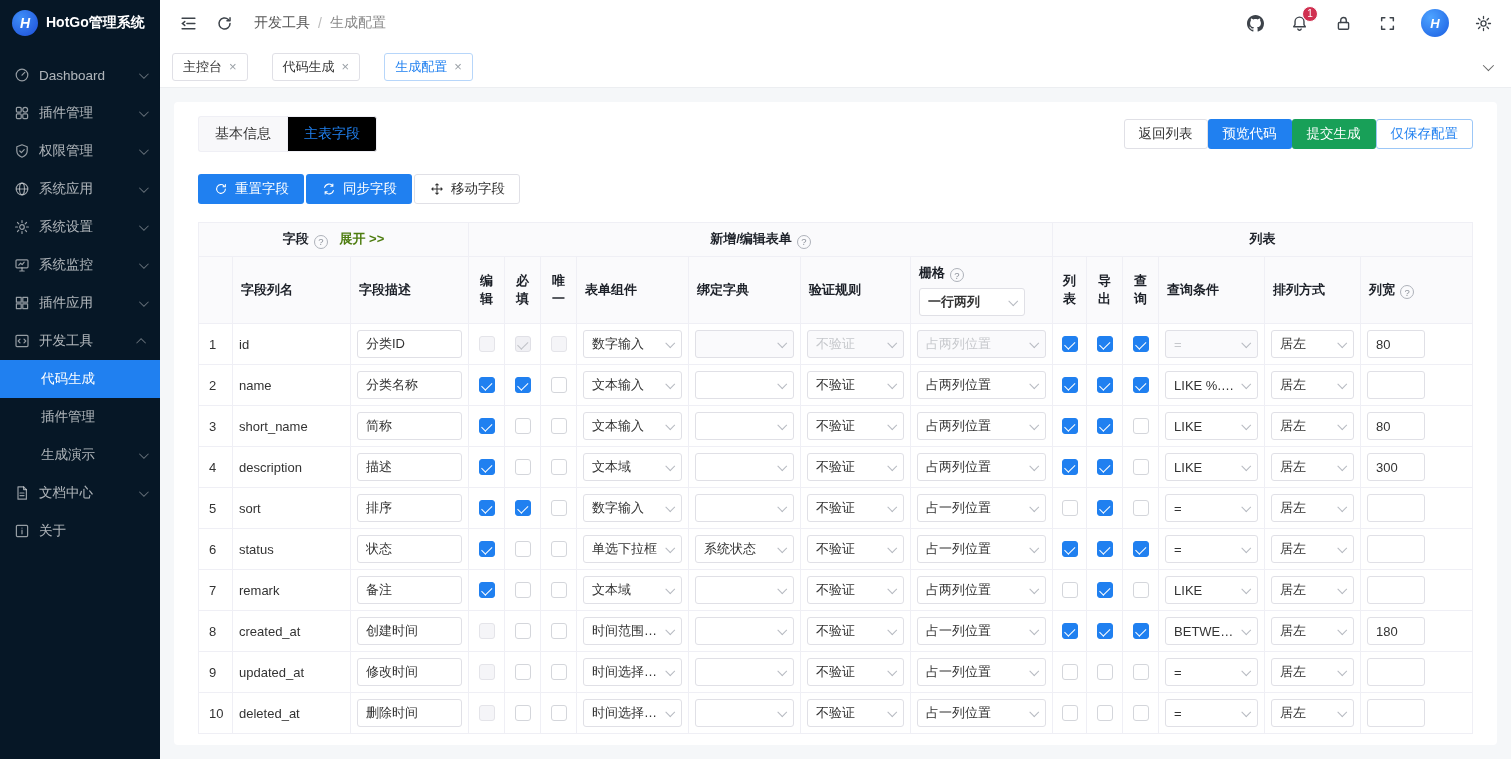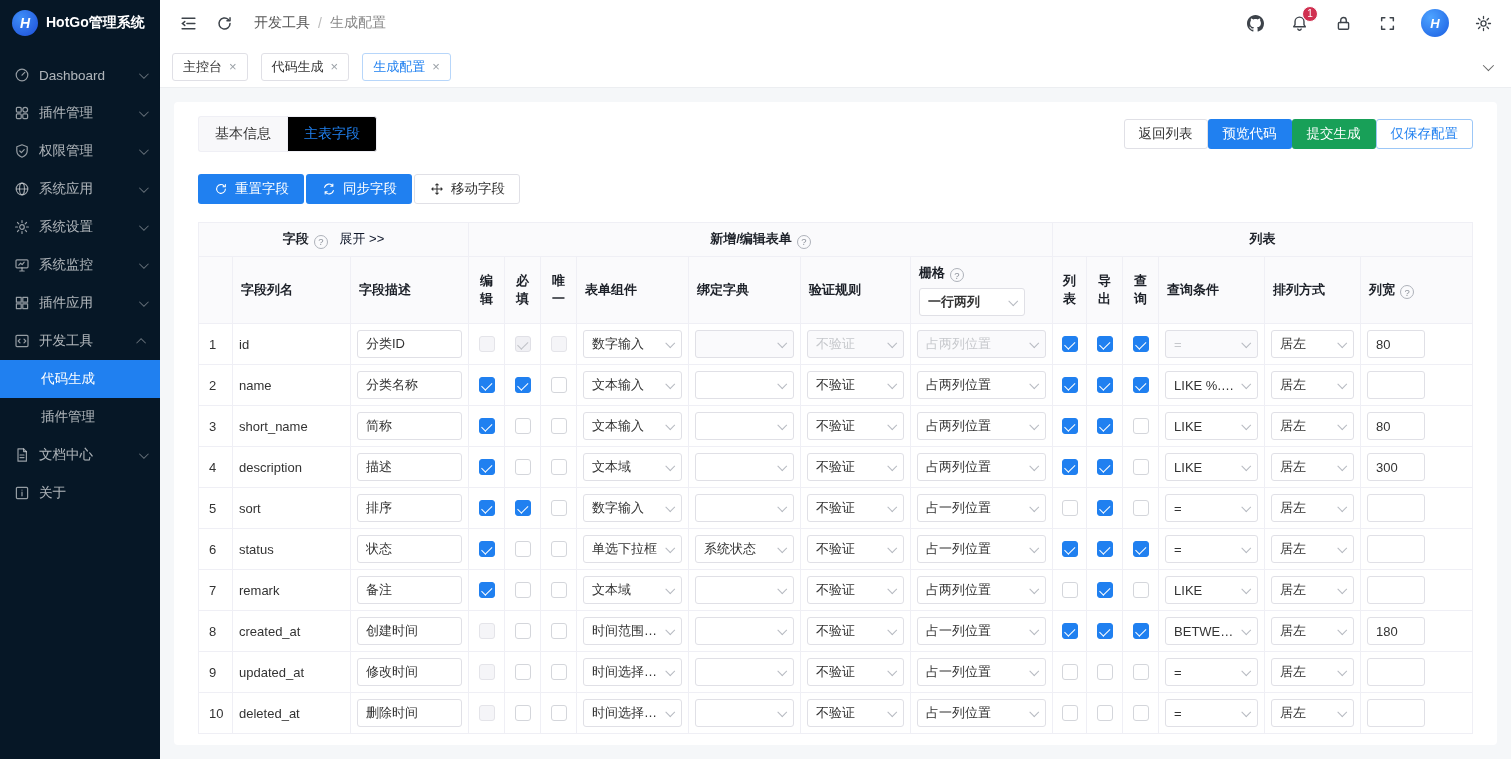--- a/index.html
+++ b/index.html
@@ -65,21 +65,21 @@
 
 .gen-table{width:100%;border-collapse:collapse;margin-top:18px;table-layout:fixed}
 .gen-table th,.gen-table td{border:1px solid #efeff5;font-size:13px;vertical-align:middle}
 .gen-table th{background:#fafafc;font-weight:bold;color:#1d2129;padding:7px 8px;text-align:left}
 .gen-table th.gcenter{text-align:center}
 .gen-table th.center,.gen-table td.center{text-align:center}
 .gen-table td{padding:6px;height:41px;background:#fff}
 .gen-table td.idx{padding-left:10px;color:#333}
 .grid-th .sel{width:106px;margin-top:6px}
 .help{display:inline-flex;width:14px;height:14px;border:1px solid #aeb2ba;border-radius:50%;color:#8d929b;font-size:9.5px;align-items:center;justify-content:center;margin-left:5px;vertical-align:-2px;font-weight:normal}
-.link{color:#0f172a;cursor:pointer;font-weight:normal;margin-left:8px}
+.link{color:#4d7c0f;cursor:pointer;font-weight:bold;margin-left:8px}
 
 .inp{width:100%;height:28px;border:1px solid #e0e0e6;border-radius:3px;padding:0 8px;font-size:13px;color:#333;font-family:inherit;background:#fff;outline:none}
 .w-inp{width:58px}
 .sel{position:relative;height:28px;border:1px solid #e0e0e6;border-radius:3px;background:#fff;display:flex;align-items:center;padding:0 20px 0 8px;font-size:13px;color:#333;cursor:pointer}
 .sel-v{overflow:hidden;text-overflow:ellipsis;white-space:nowrap}
 .sel-a{position:absolute;right:8px;top:50%;width:6.5px;height:6.5px;border-right:1.3px solid #b6bac1;border-bottom:1.3px solid #b6bac1;transform:translateY(-68%) rotate(45deg)}
 .sel.dis{background:#fafafc;color:#c6c8cc;cursor:not-allowed}
 .cb{display:inline-block;width:16px;height:16px;border:1px solid #d4d6db;border-radius:3px;background:#fff;position:relative;cursor:pointer;vertical-align:middle}
 .cb.on{background:#2080f0;border-color:#2080f0}
 .cb.on::after{content:"";position:absolute;left:4.6px;top:1.6px;width:4.6px;height:8.6px;border-right:1.7px solid #fff;border-bottom:1.7px solid #fff;transform:rotate(45deg)}
@@ -183,20 +183,24 @@
             </svg>
           </span>
           <span class="mi-label">开发工具</span>
           <span class="chev up"></span>
         </div>
         <div class="menu-item sub active">
           <span class="mi-label">代码生成</span>
         </div>
         <div class="menu-item sub">
           <span class="mi-label">插件管理</span>
+        </div>
+        <div class="menu-item sub">
+          <span class="mi-label">生成演示</span>
+          <span class="chev down"></span>
         </div>
         <div class="menu-item">
           <span class="ic">
             <svg viewBox="0 0 16 16" fill="none" stroke="currentColor" stroke-width="1.2" stroke-linecap="round" stroke-linejoin="round">
               <path d="M4 1.8h5.6l2.8 2.8v9.6H4z"></path>
               <path d="M9.6 1.8v2.8h2.8M6 8h4M6 10.6h4"></path>
             </svg>
           </span>
           <span class="mi-label">文档中心</span>
           <span class="chev down"></span>
@@ -258,21 +262,21 @@
         <span class="icon-btn">
           <svg viewBox="0 0 16 16" fill="none" stroke="currentColor" stroke-width="1.2" stroke-linecap="round">
               <circle cx="8" cy="8" r="2.4"></circle>
               <path d="M8 1.4v2M8 12.6v2M1.4 8h2M12.6 8h2M3.3 3.3l1.4 1.4M11.3 11.3l1.4 1.4M12.7 3.3l-1.4 1.4M4.7 11.3l-1.4 1.4"></path>
             </svg>
         </span>
       </div>
     </header>
 
     <div class="tabbar">
-      <div style="display:flex;gap:13px">
+      <div style="display:flex;gap:24px">
           <div class="tab-chip">
             <span>主控台</span>
             <span class="tab-x">×</span>
           </div>
           <div class="tab-chip">
             <span>代码生成</span>
             <span class="tab-x">×</span>
           </div>
           <div class="tab-chip active">
             <span>生成配置</span>

